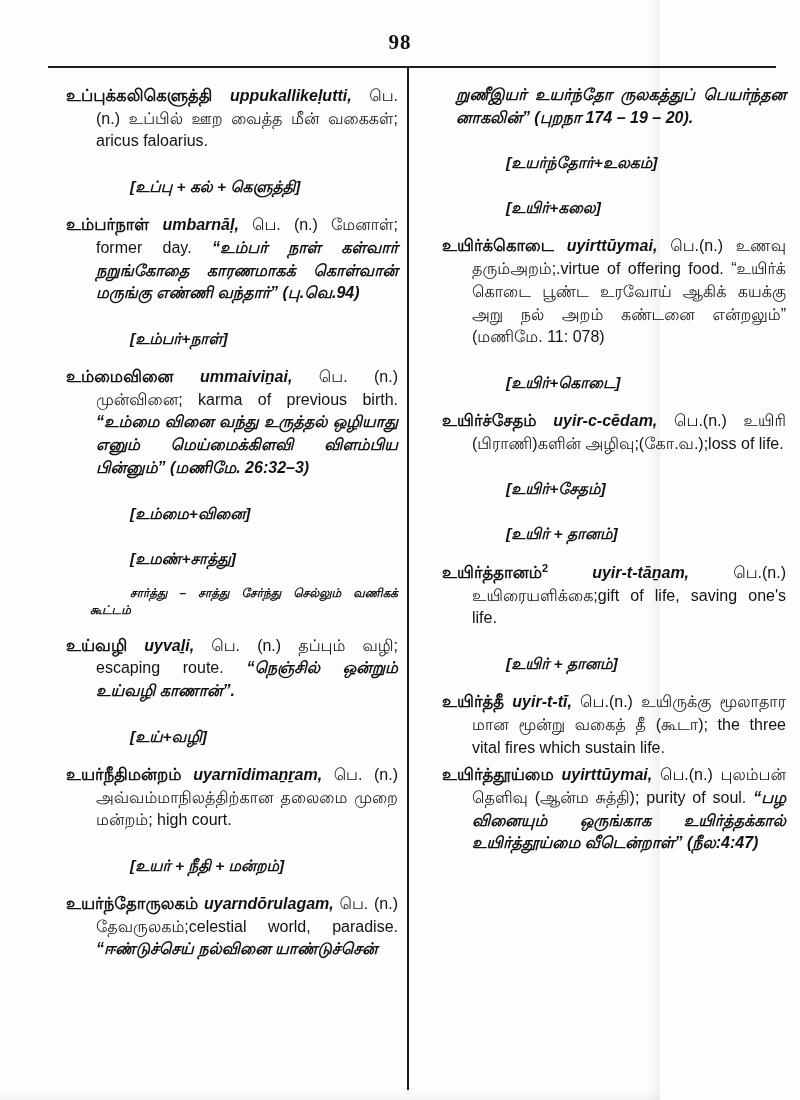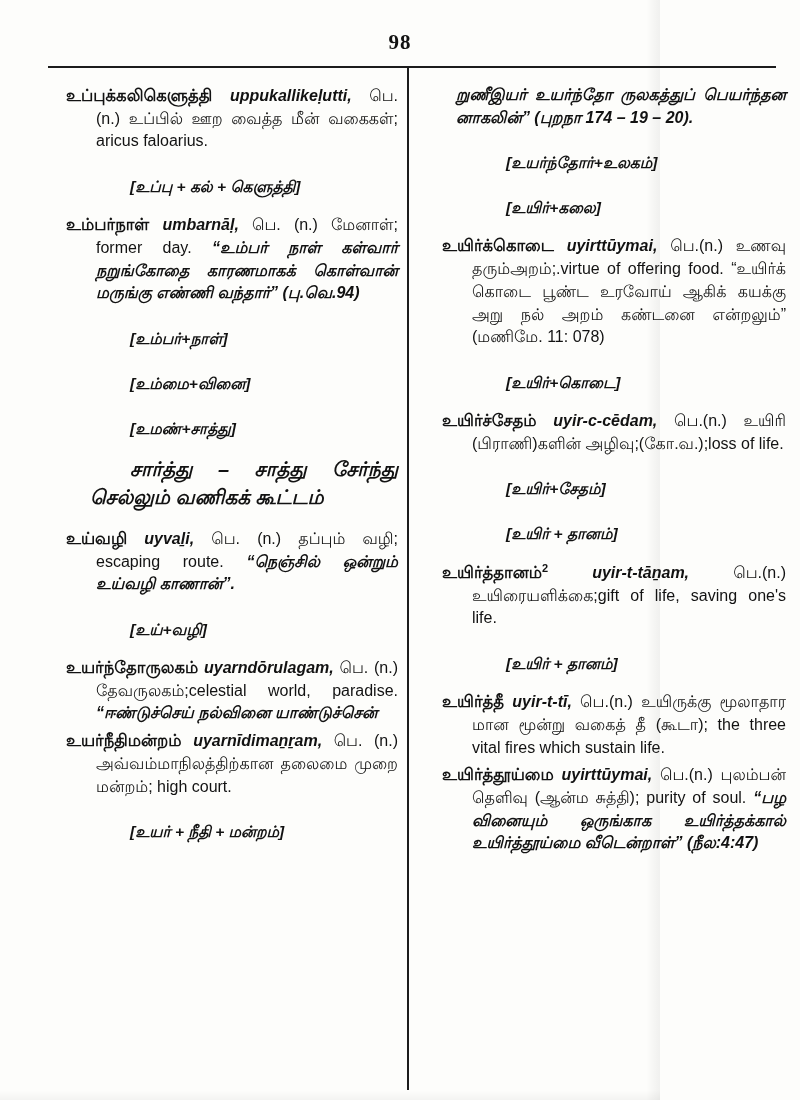--- a/index.html
+++ b/index.html
@@ -103,21 +103,21 @@
   .etym {
     margin: 25px 0 15px 64px;
     font-size: 15.5px;
     font-weight: bold;
     font-style: italic;
   }
   .note {
     margin: 4px 0 15px 0;
     padding-left: 24px;
     text-indent: 40px;
-    font-size: 20px;
+    font-size: 12px;
     line-height: 1.42;
     font-weight: bold;
     font-style: italic;
     text-align: justify;
   }
 </style>
 </head>
 <body>
 
 <div class="page">
@@ -128,36 +128,37 @@
     <div class="column left" id="col-left">
         <div class="entry">
           <p class="entry-text"><span class="headword">உப்புக்கலிகெளுத்தி</span> <span class="translit">uppukallikeḷutti,</span> <span class="pos">பெ. (n.) </span><span>உப்பில் ஊற வைத்த மீன் வகைகள்; aricus faloarius.</span></p>
           <p class="etym">[உப்பு + கல் + கெளுத்தி]</p>
         </div>
         <div class="entry">
           <p class="entry-text"><span class="headword">உம்பர்நாள்</span> <span class="translit">umbarnāḷ,</span> <span class="pos">பெ. (n.) </span><span>மேனாள்; former day. </span><span class="quote">“உம்பர் நாள் கள்வார் நறுங்கோதை காரணமாகக் கொள்வான் மருங்கு எண்ணி வந்தார்” (பு.வெ.94)</span></p>
           <p class="etym">[உம்பர்+நாள்]</p>
         </div>
         <div class="entry">
+          <p class="entry-text"><span class="headword">உம்மைவினை</span> <span class="translit">ummaiviṉai,</span> <span class="pos">பெ. (n.) </span><span>முன்வினை; karma of previous birth. </span><span class="quote">“உம்மை வினை வந்து உருத்தல் ஒழியாது எனும் மெய்மைக்கிளவி விளம்பிய பின்னும்” (மணிமே. 26:32–3)</span></p>
           <p class="etym">[உம்மை+வினை]</p>
         </div>
         <div class="entry">
           <p class="etym">[உமண்+சாத்து]</p>
           <p class="note">சார்த்து – சாத்து சேர்ந்து செல்லும் வணிகக் கூட்டம்</p>
         </div>
         <div class="entry">
           <p class="entry-text"><span class="headword">உய்வழி</span> <span class="translit">uyvaḻi,</span> <span class="pos">பெ. (n.) </span><span>தப்பும் வழி; escaping route. </span><span class="quote">“நெஞ்சில் ஒன்றும் உய்வழி காணான்”.</span></p>
           <p class="etym">[உய்+வழி]</p>
         </div>
         <div class="entry">
-          <p class="entry-text"><span class="headword">உயர்ந்தோருலகம்</span> <span class="translit">uyarndōrulagam,</span> <span class="pos">பெ. (n.) </span><span>தேவருலகம்;celestial world, paradise. </span><span class="quote">“ஈண்டுச்செய் நல்வினை யாண்டுச்சென்</span></p>
+          <p class="entry-text"><span class="headword">உயர்நீதிமன்றம்</span> <span class="translit">uyarnīdimaṉṟam,</span> <span class="pos">பெ. (n.) </span><span>அவ்வம்மாநிலத்திற்கான தலைமை முறை மன்றம்; high court.</span></p>
+          <p class="etym">[உயர் + நீதி + மன்றம்]</p>
         </div>
         <div class="entry">
-          <p class="entry-text"><span class="headword">உயர்நீதிமன்றம்</span> <span class="translit">uyarnīdimaṉṟam,</span> <span class="pos">பெ. (n.) </span><span>அவ்வம்மாநிலத்திற்கான தலைமை முறை மன்றம்; high court.</span></p>
-          <p class="etym">[உயர் + நீதி + மன்றம்]</p>
+          <p class="entry-text"><span class="headword">உயர்ந்தோருலகம்</span> <span class="translit">uyarndōrulagam,</span> <span class="pos">பெ. (n.) </span><span>தேவருலகம்;celestial world, paradise. </span><span class="quote">“ஈண்டுச்செய் நல்வினை யாண்டுச்சென்</span></p>
         </div>
       </div>
     <div class="column right" id="col-right">
         <div class="entry">
           <p class="entry-text cont"><span class="quote">றுணீஇயர் உயர்ந்தோ ருலகத்துப் பெயர்ந்தன னாகலின்” (புறநா 174 – 19 – 20).</span></p>
           <p class="etym">[உயர்ந்தோர்+உலகம்]</p>
         </div>
         <div class="entry">
           <p class="etym">[உயிர்+கலை]</p>
         </div>

